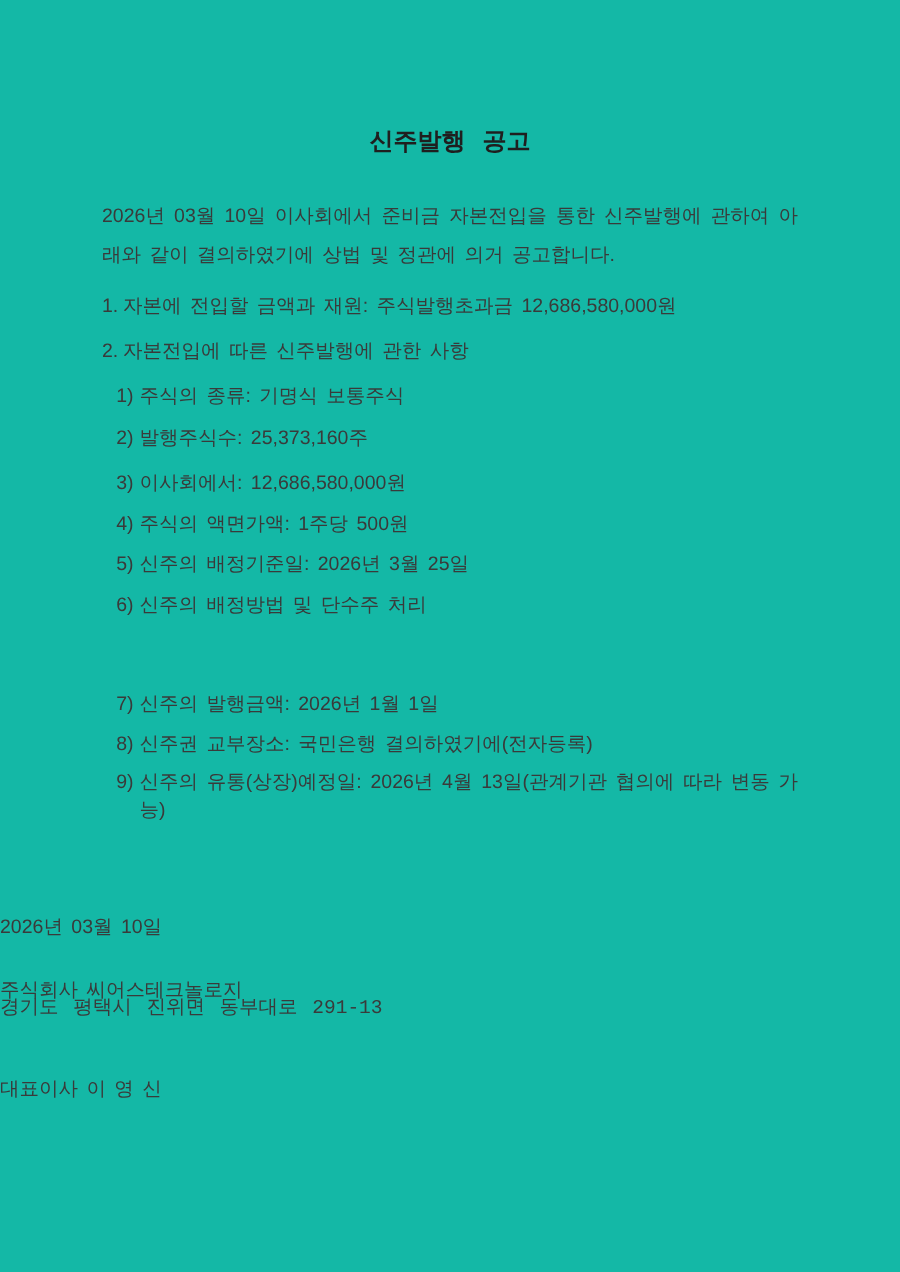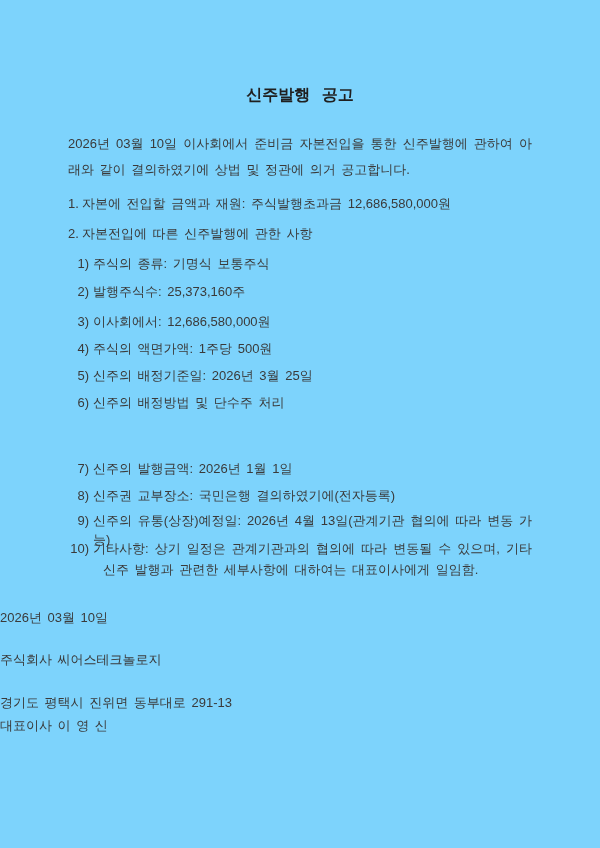--- a/index.html
+++ b/index.html
@@ -5,21 +5,21 @@
   html, body {
     margin: 0;
     padding: 0;
     background: #ffffff;
   }
   .page {
     position: relative;
     width: 600px;
     height: 848px;
     margin: 0 auto;
-    background: #7dd3fc;
+    background: #14b8a6;
     font-family: "Liberation Sans", "DejaVu Sans", sans-serif;
     color: #3a3a3a;
     font-size: 13px;
     word-spacing: 2px;
     overflow: hidden;
   }
   .abs { position: absolute; }
 
   .title {
     top: 85px;
@@ -86,21 +86,21 @@
   }
 
   .centerline {
     left: 0;
     right: 0;
     text-align: left;
     line-height: 20px;
   }
   .f-date    { top: 608px; }
   .f-company { top: 650px; }
-  .f-address { top: 693px; }
+  .f-address { top: 662px; font-family: Liberation Mono, monospace; }
   .f-ceo     { top: 716px; }
 </style>
 </head>
 <body>
 
 <div class="page">
 
   <div class="abs title">신주발행 공고</div>
 
   <div class="abs intro">2026년 03월 10일 이사회에서 준비금 자본전입을 통한 신주발행에 관하여 아래와 같이 결의하였기에 상법 및 정관에 의거 공고합니다.</div>
@@ -154,23 +154,19 @@
   <div class="abs sub" style="top:486px">
     <span class="num">8)</span>
     <span class="txt">신주권 교부장소: 국민은행 결의하였기에(전자등록)</span>
   </div>
 
   <div class="abs sub" style="top:511px">
     <span class="num">9)</span>
     <span class="txt">신주의 유통(상장)예정일: 2026년 4월 13일(관계기관 협의에 따라 변동 가능)</span>
   </div>
 
-  <div class="abs sub sub10" style="top:538px">
-    <span class="num">10)</span>
-    <span class="txt hang">기타사항: 상기 일정은 관계기관과의 협의에 따라 변동될 수 있으며, 기타 신주 발행과 관련한 세부사항에 대하여는 대표이사에게 일임함.</span>
-  </div>
 
   <div class="abs centerline f-date">2026년 03월 10일</div>
   <div class="abs centerline f-company">주식회사 씨어스테크놀로지</div>
   <div class="abs centerline f-address">경기도 평택시 진위면 동부대로 291-13</div>
   <div class="abs centerline f-ceo">대표이사 이 영 신</div>
 
 </div>
 
 </body></html>

